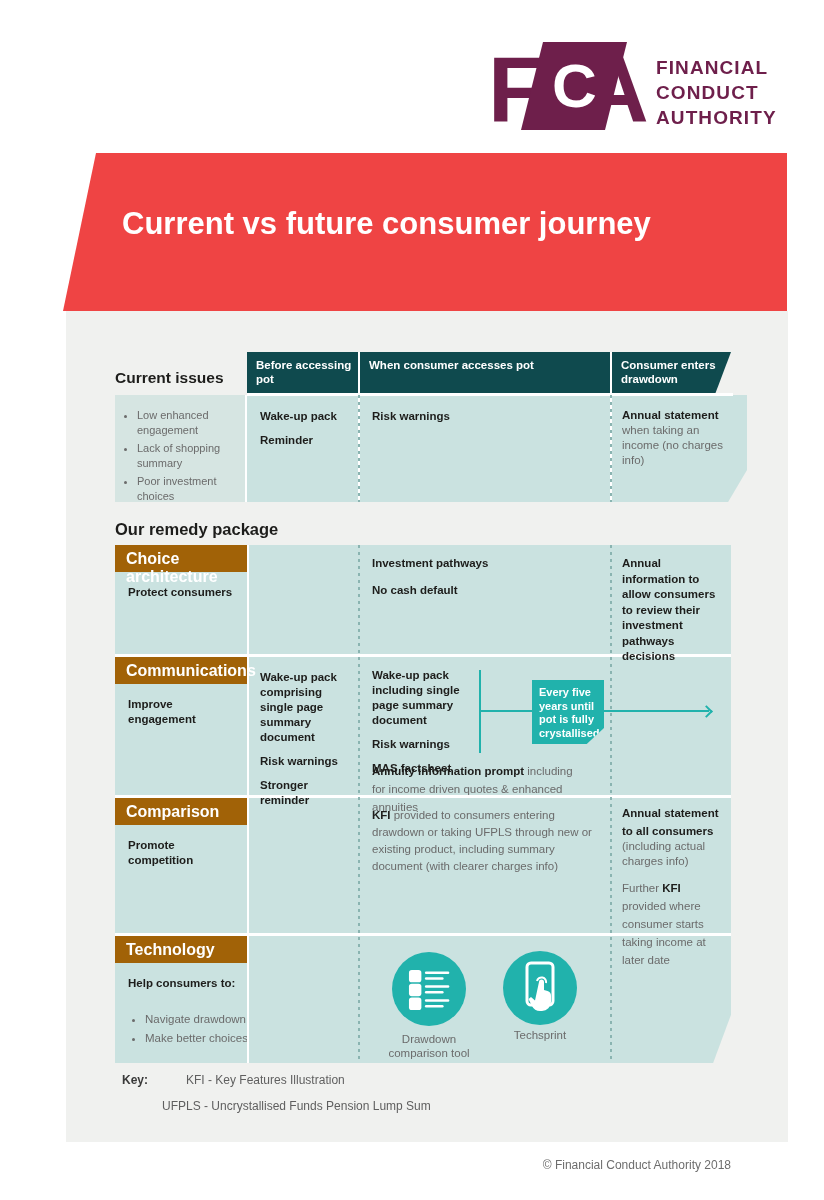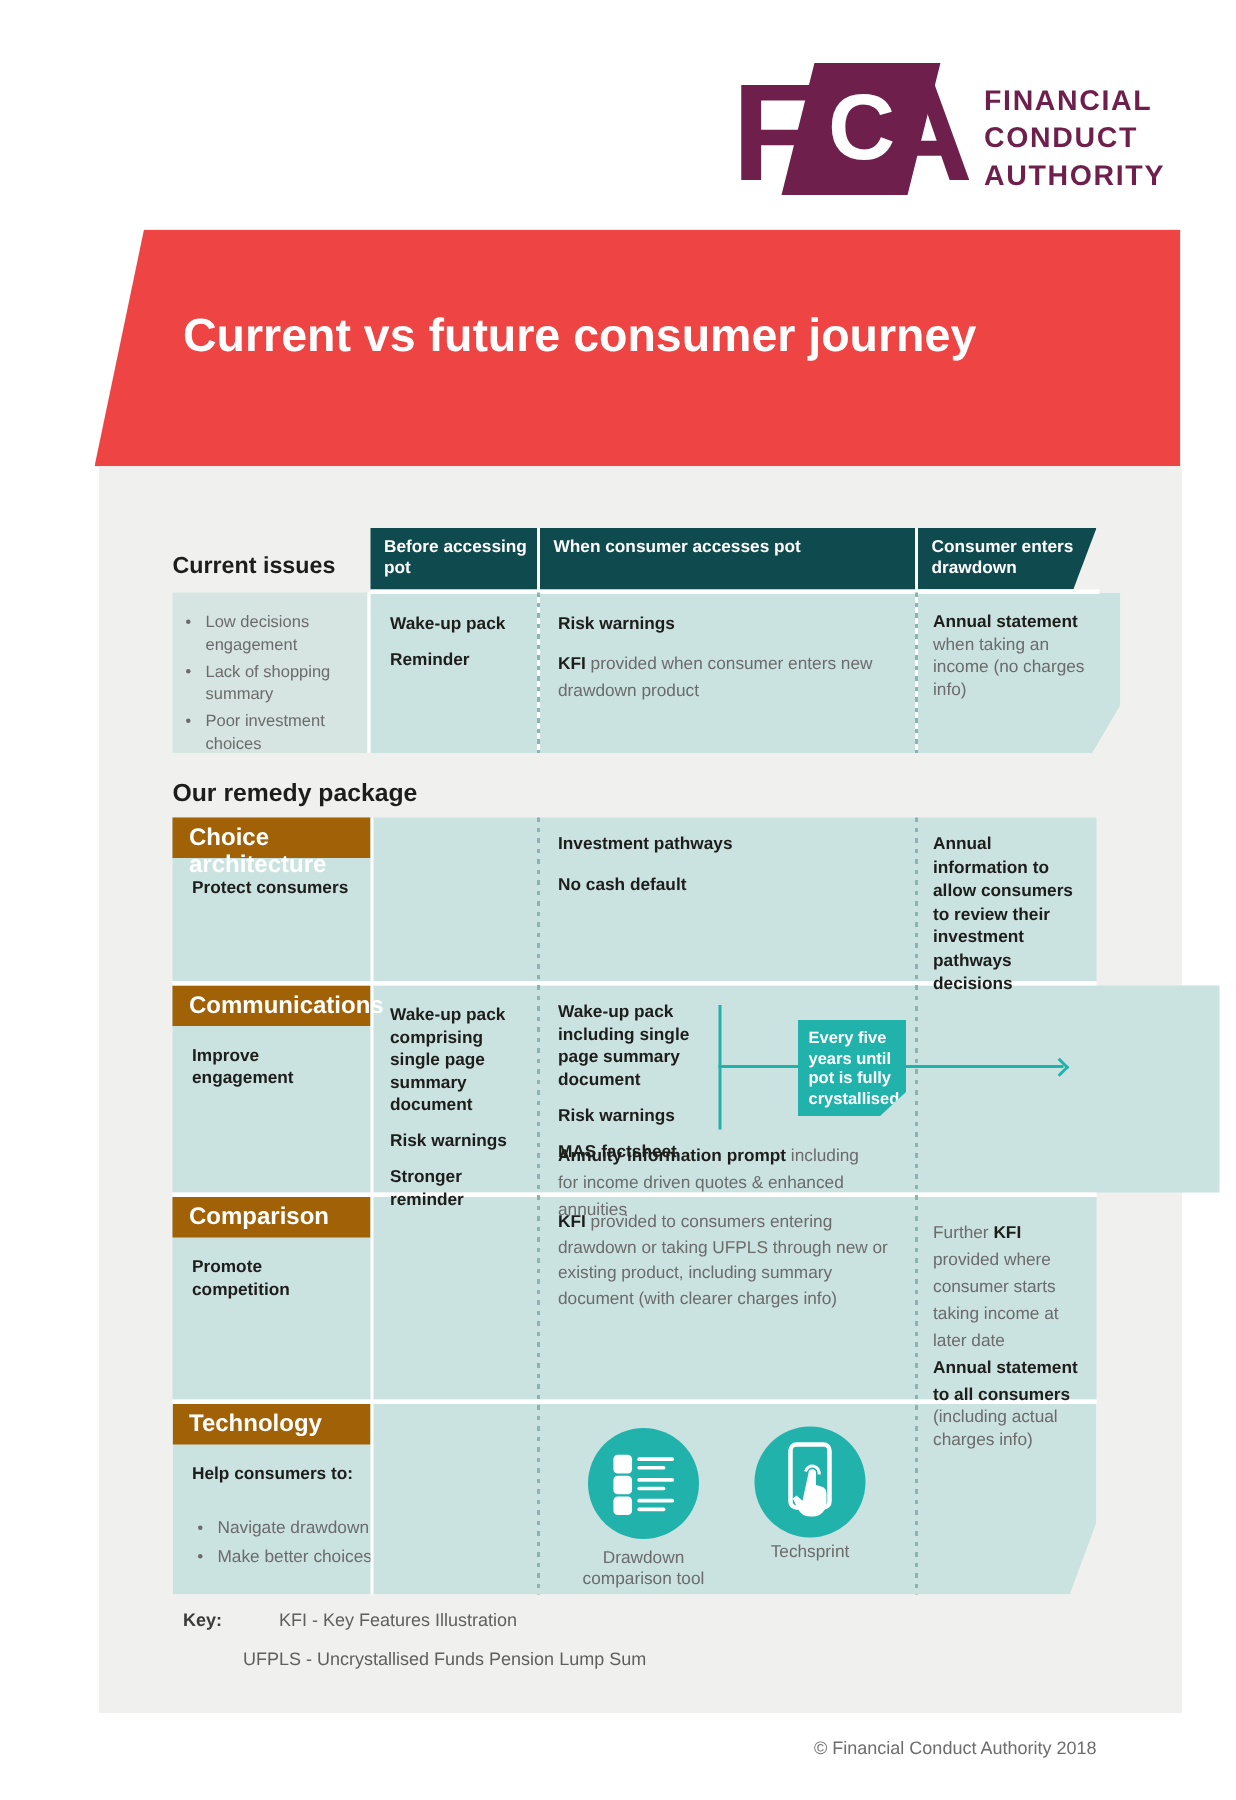--- a/index.html
+++ b/index.html
@@ -70,57 +70,54 @@
   <div class="abs graybg" style="left:66px;top:311px;width:722px;height:831px;"></div>
 
   <div class="abs" style="left:115px;top:369px;font-size:15.5px;font-weight:bold;">Current issues</div>
 
   <div class="abs hdr" style="left:247px;top:352px;width:111px;height:41px;">Before accessing pot</div>
   <div class="abs hdr" style="left:360px;top:352px;width:250px;height:41px;">When consumer accesses pot</div>
   <div class="abs hdr" style="left:612px;top:352px;width:119px;height:41px;clip-path:polygon(0 0,100% 0,87% 100%,0 100%);">Consumer enters drawdown</div>
 
   <div class="abs issuesbox" style="left:115px;top:395px;width:130px;height:107px;padding:13px 4px 0 8px;">
     <ul class="dots">
-      <li>Low decisions engagement</li>
+      <li>Low enhanced engagement</li>
       <li>Lack of shopping summary</li>
       <li>Poor investment choices</li>
     </ul>
   </div>
 
   <div class="abs cell" style="left:247px;top:395px;width:111px;height:107px;padding:14px 0 0 13px;">
     <div class="b item">Wake-up pack</div>
     <div class="b item">Reminder</div>
   </div>
 
   <div class="abs cell" style="left:360px;top:395px;width:250px;height:107px;padding:14px 14px 0 12px;">
     <div class="b item">Risk warnings</div>
-    <div style="width:228px;">
-      <span class="b">KFI</span><span class="g"> provided when consumer enters new drawdown product</span>
-    </div>
   </div>
 
   <div class="abs cell" style="left:612px;top:395px;width:135px;height:107px;padding:13px 10px 0 10px;clip-path:polygon(0 0,100% 0,100% 70%,86% 100%,0 100%);">
     <div class="b">Annual statement</div>
     <div class="g">when taking an income (no charges info)</div>
   </div>
 
   <div class="abs wline" style="left:247px;top:392.5px;width:486px;height:3.5px;"></div>
   <div class="abs wline" style="left:244.5px;top:395px;width:2.5px;height:107px;"></div>
   <div class="abs wline" style="left:358px;top:352px;width:2px;height:150px;"></div>
   <div class="abs wline" style="left:610px;top:352px;width:2px;height:150px;"></div>
   <div class="abs dash" style="left:358px;top:395px;height:107px;"></div>
   <div class="abs dash" style="left:610px;top:395px;height:107px;"></div>
 
   <div class="abs" style="left:115px;top:520px;font-size:16.5px;font-weight:bold;">Our remedy package</div>
 
   <div class="abs cell" style="left:115px;top:545px;width:616px;height:109px;">
     <div class="chip">Choice architecture</div>
     <div class="sub">Protect consumers</div>
   </div>
-  <div class="abs cell" style="left:115px;top:657px;width:698px;height:138px;">
+  <div class="abs cell" style="left:115px;top:657px;width:616px;height:138px;">
     <div class="chip">Communications</div>
     <div class="sub">Improve engagement</div>
   </div>
   <div class="abs cell" style="left:115px;top:798px;width:616px;height:135px;">
     <div class="chip">Comparison</div>
     <div class="sub">Promote competition</div>
   </div>
   <div class="abs cell" style="left:115px;top:936px;width:616px;height:127px;clip-path:polygon(0 0,100% 0,100% 62%,97.1% 100%,0 100%);">
     <div class="chip">Technology</div>
     <div class="sub" style="width:120px;">Help consumers to:</div>
@@ -159,26 +156,26 @@
 
   <div class="abs tealline" style="left:479px;top:670px;width:2px;height:83px;"></div>
   <div class="abs tealline" style="left:479px;top:710px;width:230px;height:2px;"></div>
   <div class="abs arrowhead" style="left:702px;top:706.5px;"></div>
   <div class="abs callout" style="left:532px;top:680px;width:72px;height:64px;">Every five years until pot is fully crystallised</div>
 
   <div class="abs" style="left:372px;top:806px;width:234px;line-height:15.5px;">
     <span class="b">KFI</span><span class="g"> provided to consumers entering drawdown or taking UFPLS through new or existing product, including summary document (with clearer charges info)</span>
   </div>
   <div class="abs" style="left:622px;top:803px;width:106px;">
-    <div style="margin-top:9px;">
-      <span class="g">Further </span><span class="b">KFI</span><span class="g"> provided where consumer starts taking income at later date</span>
-    </div>
     <div>
       <span class="b">Annual statement to all consumers</span>
       <div class="g">(including actual charges info)</div>
+    </div>
+    <div style="margin-top:9px;">
+      <span class="g">Further </span><span class="b">KFI</span><span class="g"> provided where consumer starts taking income at later date</span>
     </div>
   </div>
 
   <div class="abs circle" style="left:392px;top:952px;">
     <svg width="42" height="42" viewBox="0 0 44 44">
       <g fill="#fff">
         <rect x="1" y="2" width="13" height="13" rx="3"></rect>
         <rect x="1" y="16.5" width="13" height="13" rx="3"></rect>
         <rect x="1" y="31" width="13" height="13" rx="3"></rect>
       </g>

